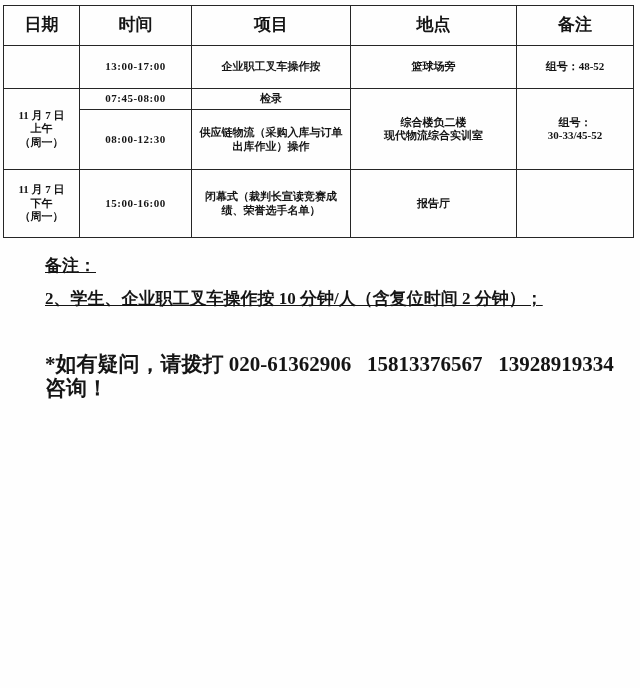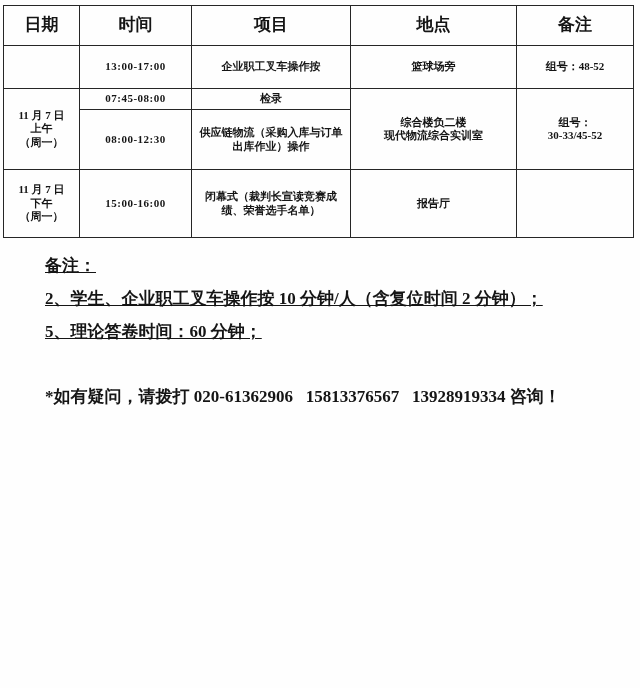--- a/index.html
+++ b/index.html
@@ -45,21 +45,21 @@
     margin: 11px 16px 0 45px;
     font-size: 17px;
     line-height: 33px;
     text-align: justify;
     text-decoration: underline;
   }
   .notes p { margin: 0; }
   .notes .heading { text-align: left; }
   .footer {
     margin: 37px 15px 4px 45px;
-    font-size: 17px;
+    font-size: 21px;
     line-height: 24px;
     white-space: pre-wrap;
   }
 </style>
 </head>
 <body>
 
 <table class="schedule">
   <colgroup>
     <col class="col-date">
@@ -106,16 +106,15 @@
     <td>闭幕式（裁判长宣读竞赛成绩、荣誉选手名单）</td>
     <td>报告厅</td>
     <td></td>
   </tr>
 </tbody>
   </table>
 
 <div class="notes">
   <p class="heading">备注：</p>
   <p>2、学生、企业职工叉车操作按 10 分钟/人（含复位时间 2 分钟）；</p>
-  <p>5、理论答卷时间：60 分钟；</p>
 </div>
 
 <div class="footer">*如有疑问，请拨打 020-61362906   15813376567   13928919334 咨询！</div>
 
 </body></html>

